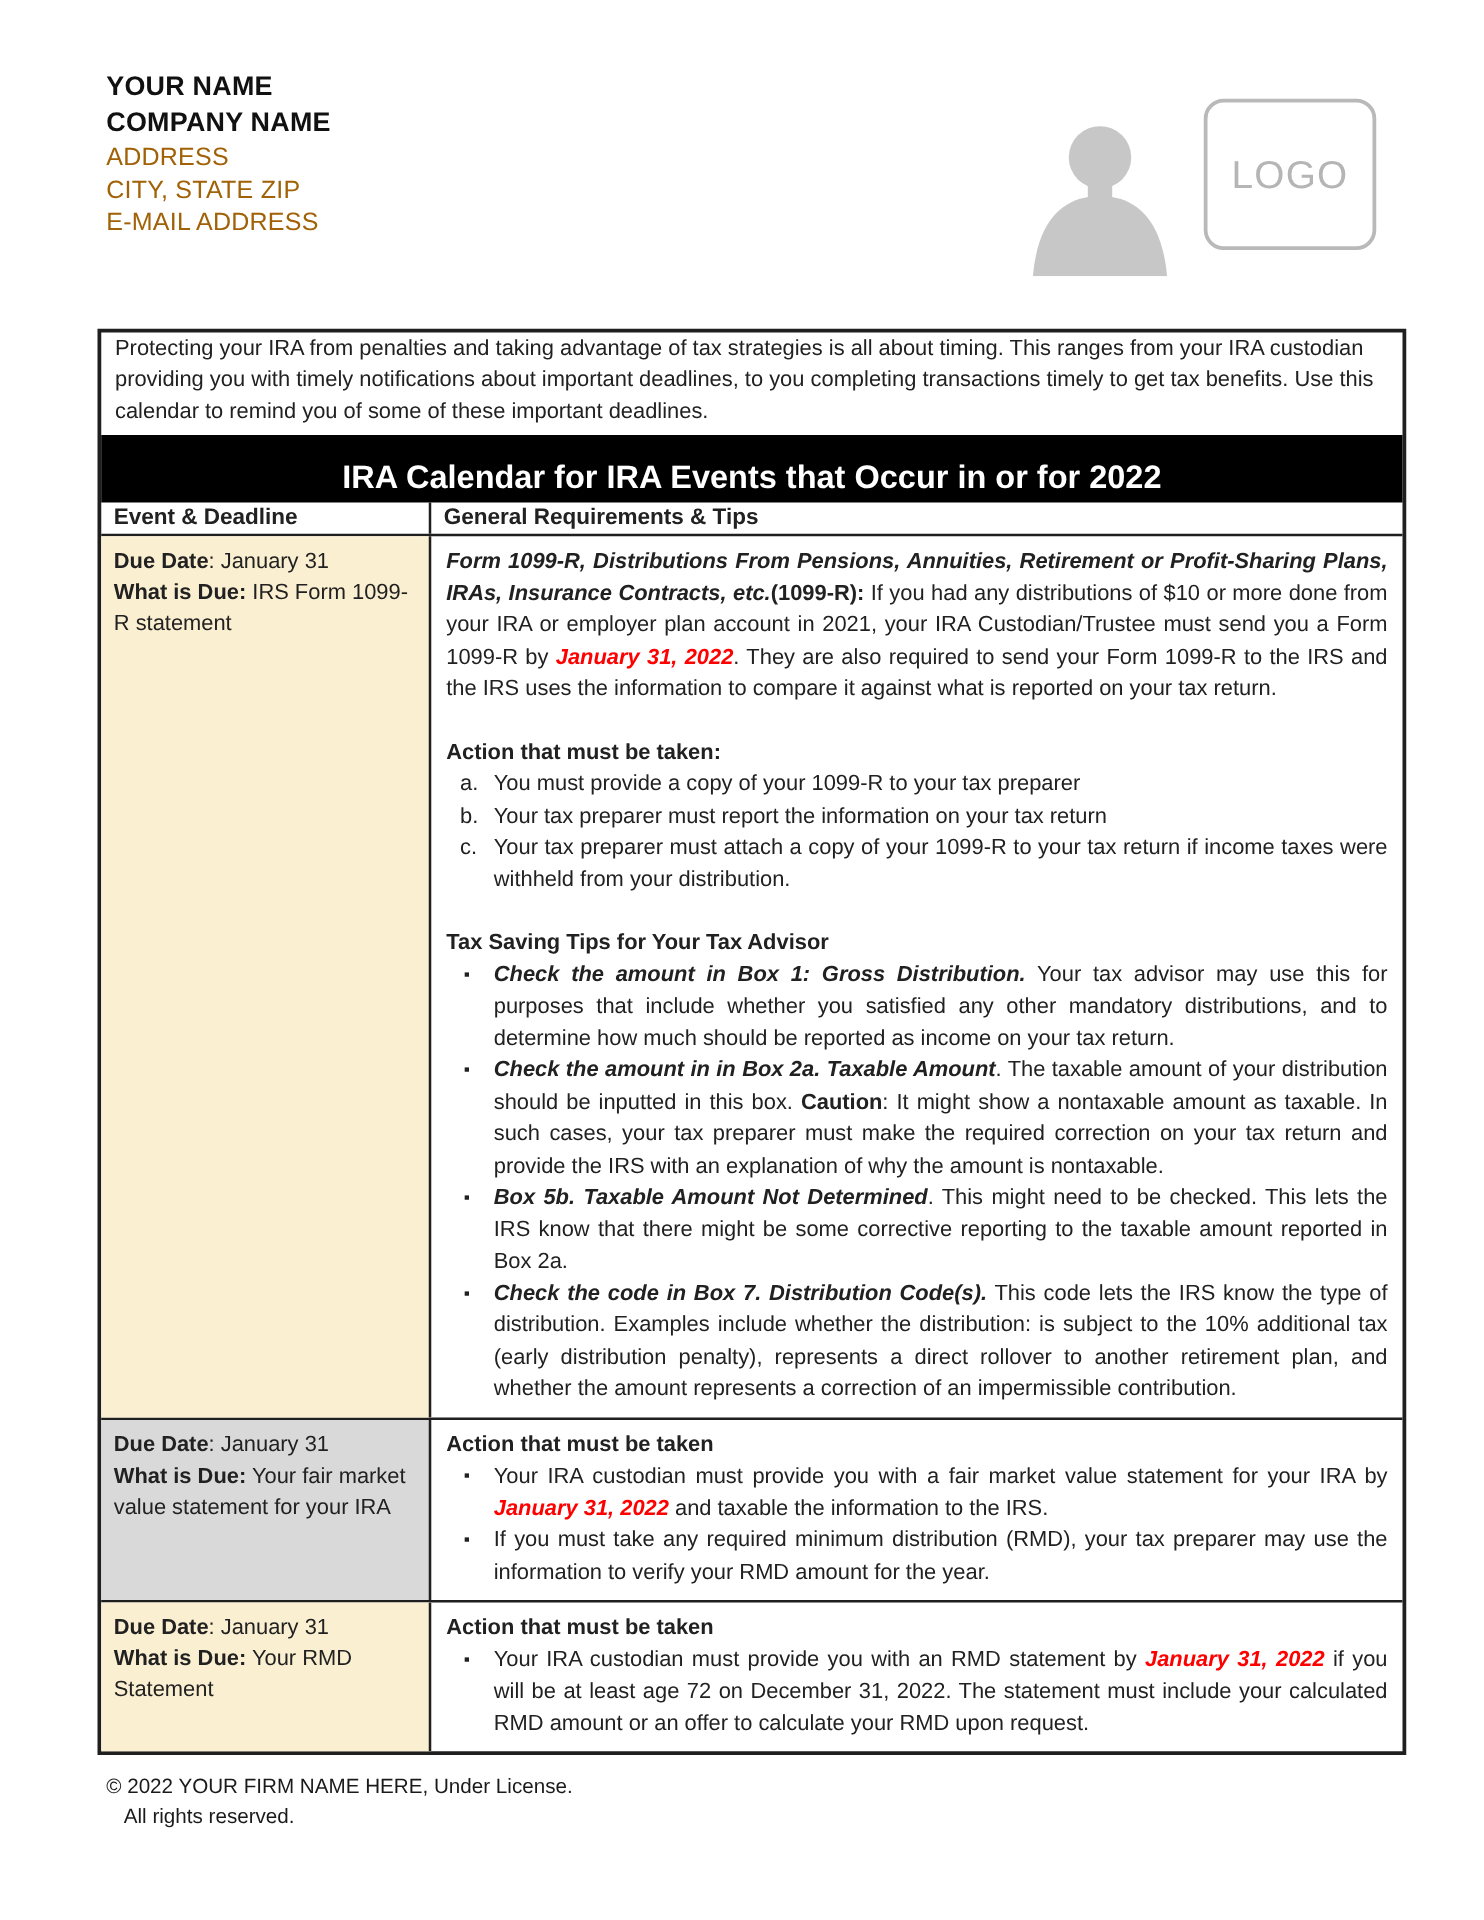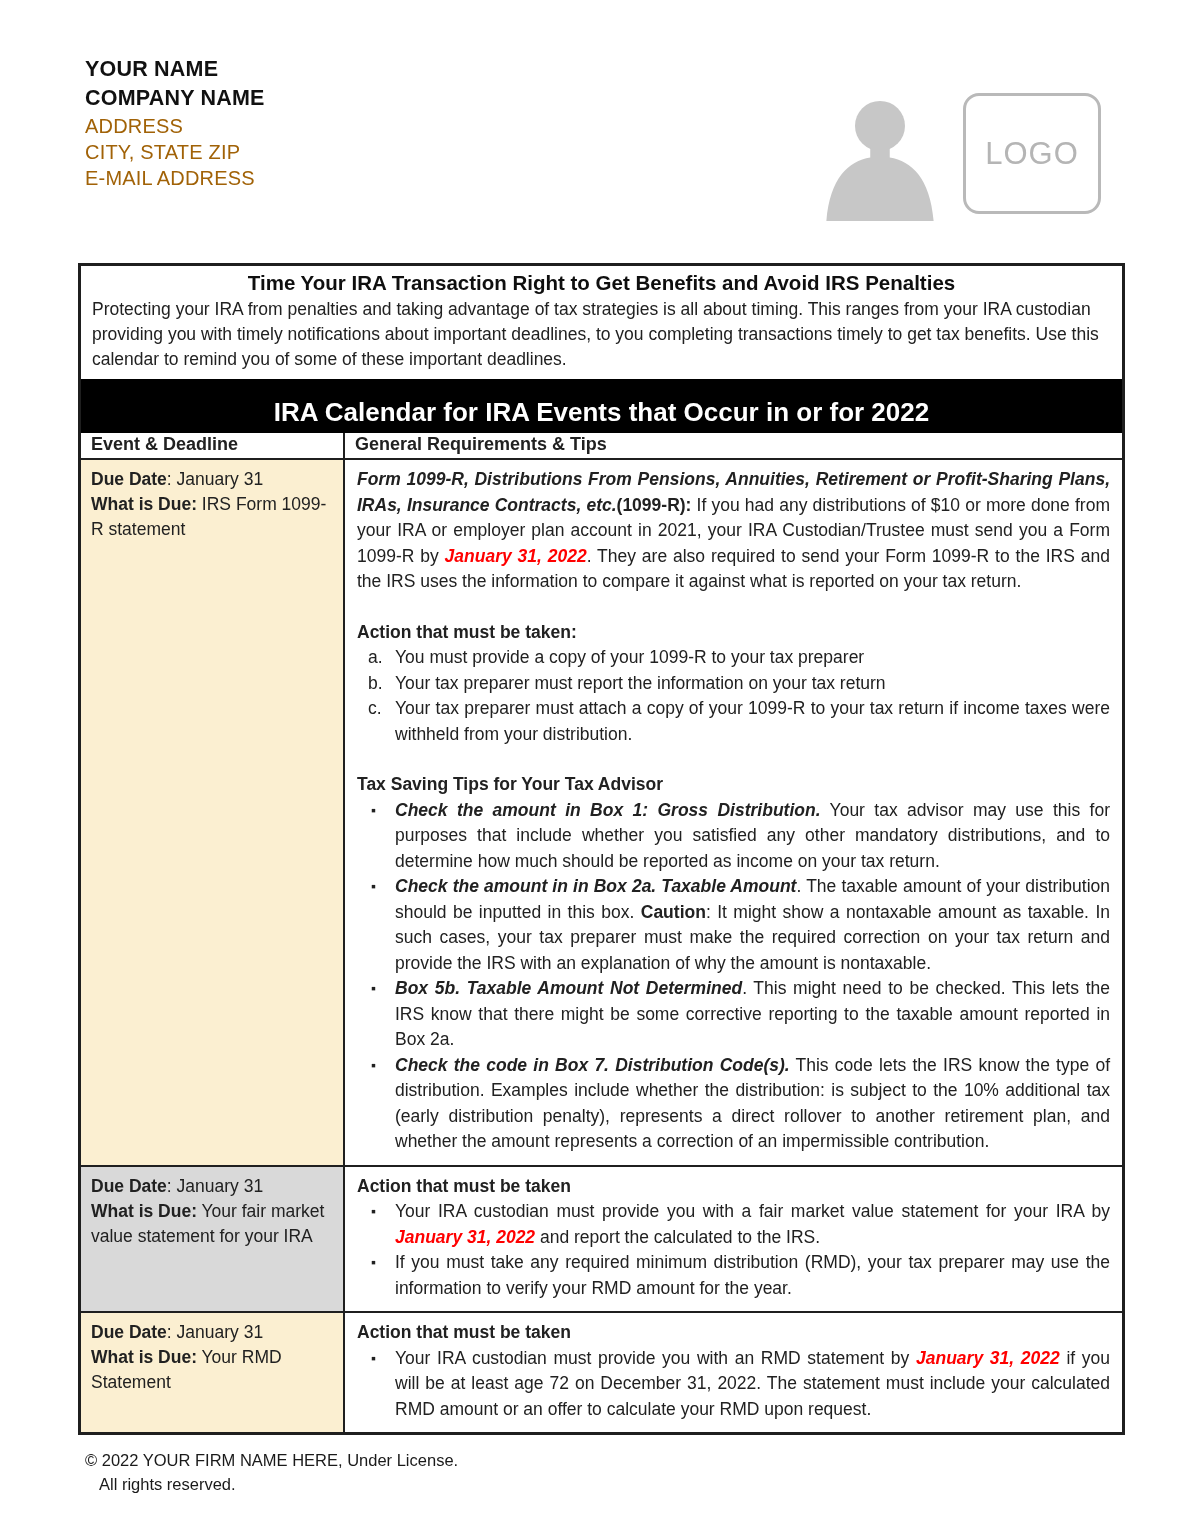--- a/index.html
+++ b/index.html
@@ -18,21 +18,21 @@
     padding-top: 55px;
   }
 
   
   .masthead { position: relative; height: 208px; margin: 0 86px 0 85px; }
   .contact .line { font-size: 20px; line-height: 26px; letter-spacing: 0.2px; color: #a16207; }
   .contact .name { font-size: 21.5px; font-weight: bold; line-height: 29px; letter-spacing: 0.2px; color: #111; }
   .headshot { position: absolute; top: 38px; right: 160px; width: 122px; height: 128px; }
   .headshot svg { display: block; }
   .logo-box {
-    position: absolute; top: 38px; right: 0;
+    position: absolute; top: 24px; right: 0;
     width: 138px; height: 121px;
     border: 3px solid #b9b9b9; border-radius: 16px;
     display: flex; align-items: center; justify-content: center;
     background: #fff;
   }
   .logo-text { font-size: 31px; color: #b5b5b5; letter-spacing: 1px; font-weight: 400; }
 
   
   .doc-table { margin-left: 78px; width: 1047px; border: 3px solid #1f1f1f; background: #fff; }
   .t-title { font-size: 20.5px; font-weight: bold; text-align: center; padding: 5px 10px 2px; color: #0f0f0f; }
@@ -91,21 +91,20 @@
       </svg>
     </div>
 
     <div class="logo-box">
       <span class="logo-text">LOGO</span>
     </div>
   </header>
 
   <section class="doc-table">
 
-    <h1 class="t-title">Time Your IRA Transaction Right to Get Benefits and Avoid IRS Penalties</h1>
     <p class="t-intro">Protecting your IRA from penalties and taking advantage of tax strategies is all about timing. This ranges from your IRA custodian providing you with timely notifications about important deadlines, to you completing transactions timely to get tax benefits. Use this calendar to remind you of some of these important deadlines.</p>
     <div class="t-banner">IRA Calendar for IRA Events that Occur in or for 2022</div>
 
     <div class="t-colhead">
       <div class="cell-event">Event &amp; Deadline</div>
       <div class="cell-tips">General Requirements &amp; Tips</div>
     </div>
 
     <div class="t-row">
       <div class="cell-event bg-cream">
@@ -151,21 +150,21 @@
 
     <div class="t-row">
       <div class="cell-event bg-gray">
         <p><span class="fw-b">Due Date</span><span>: January 31</span></p>
         <p><span class="fw-b">What is Due:</span><span> Your fair market value statement for your IRA</span></p>
       </div>
       <div class="cell-tips">
         <p class="h-sub">Action that must be taken</p>
         <div class="li li-bullet">
           <span class="li-m">▪</span>
-          <span class="li-t"><span>Your IRA custodian must provide you with a fair market value statement for your IRA by </span><span class="fw-b fs-i c-red">January 31, 2022</span><span> and report the calculated to the IRS.</span></span>
+          <span class="li-t"><span>Your IRA custodian must provide you with a fair market value statement for your IRA by </span><span class="fw-b fs-i c-red">January 31, 2022</span><span> and taxable the information to the IRS.</span></span>
         </div>
         <div class="li li-bullet">
           <span class="li-m">▪</span>
           <span class="li-t"><span>If you must take any required minimum distribution (RMD), your tax preparer may use the information to verify your RMD amount for the year.</span></span>
         </div>
       </div>
     </div>
 
     <div class="t-row last">
       <div class="cell-event bg-cream">

